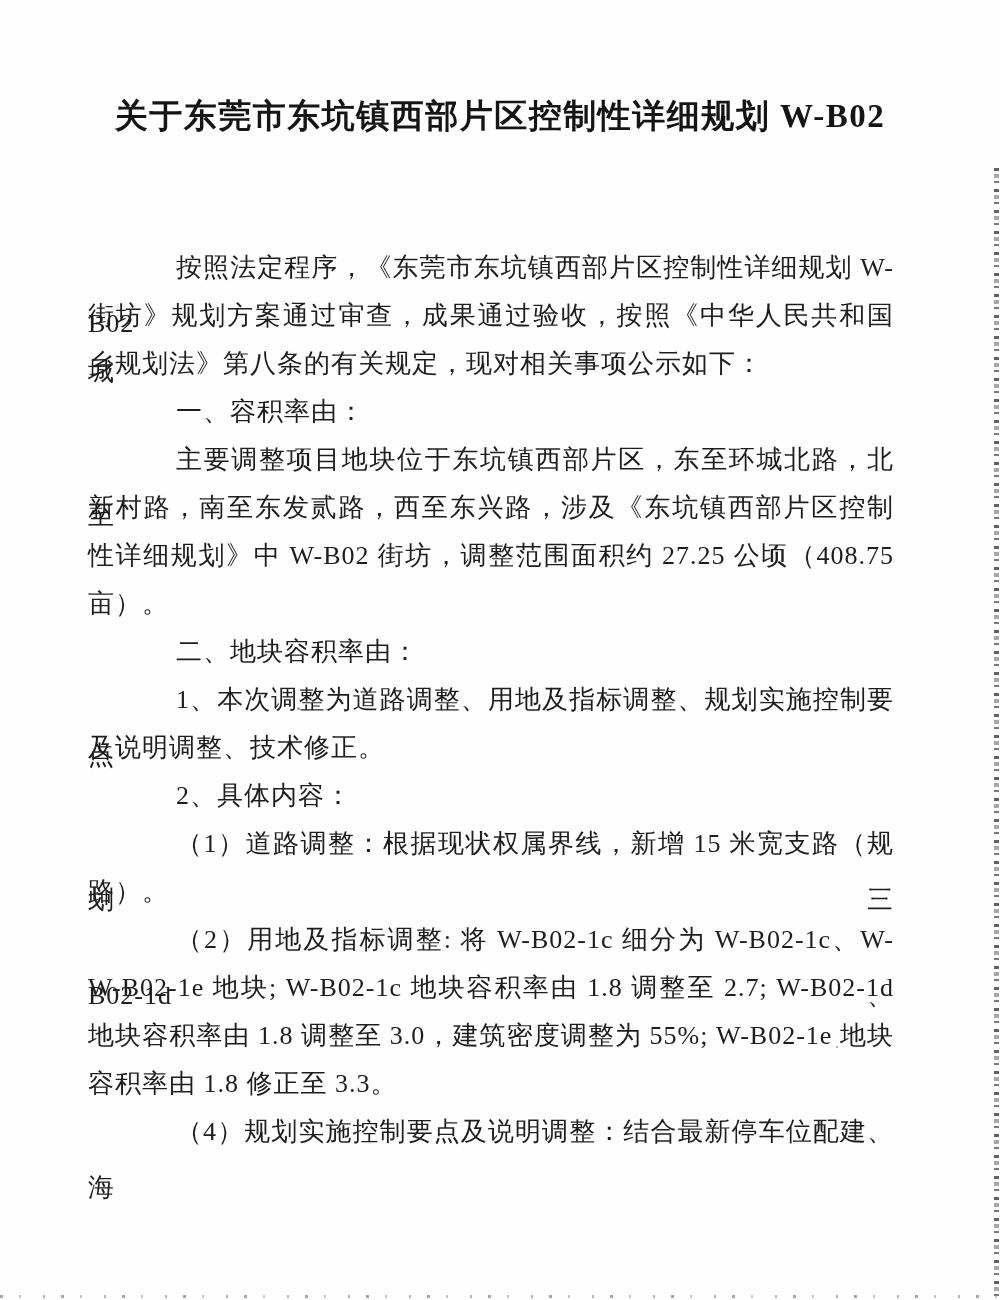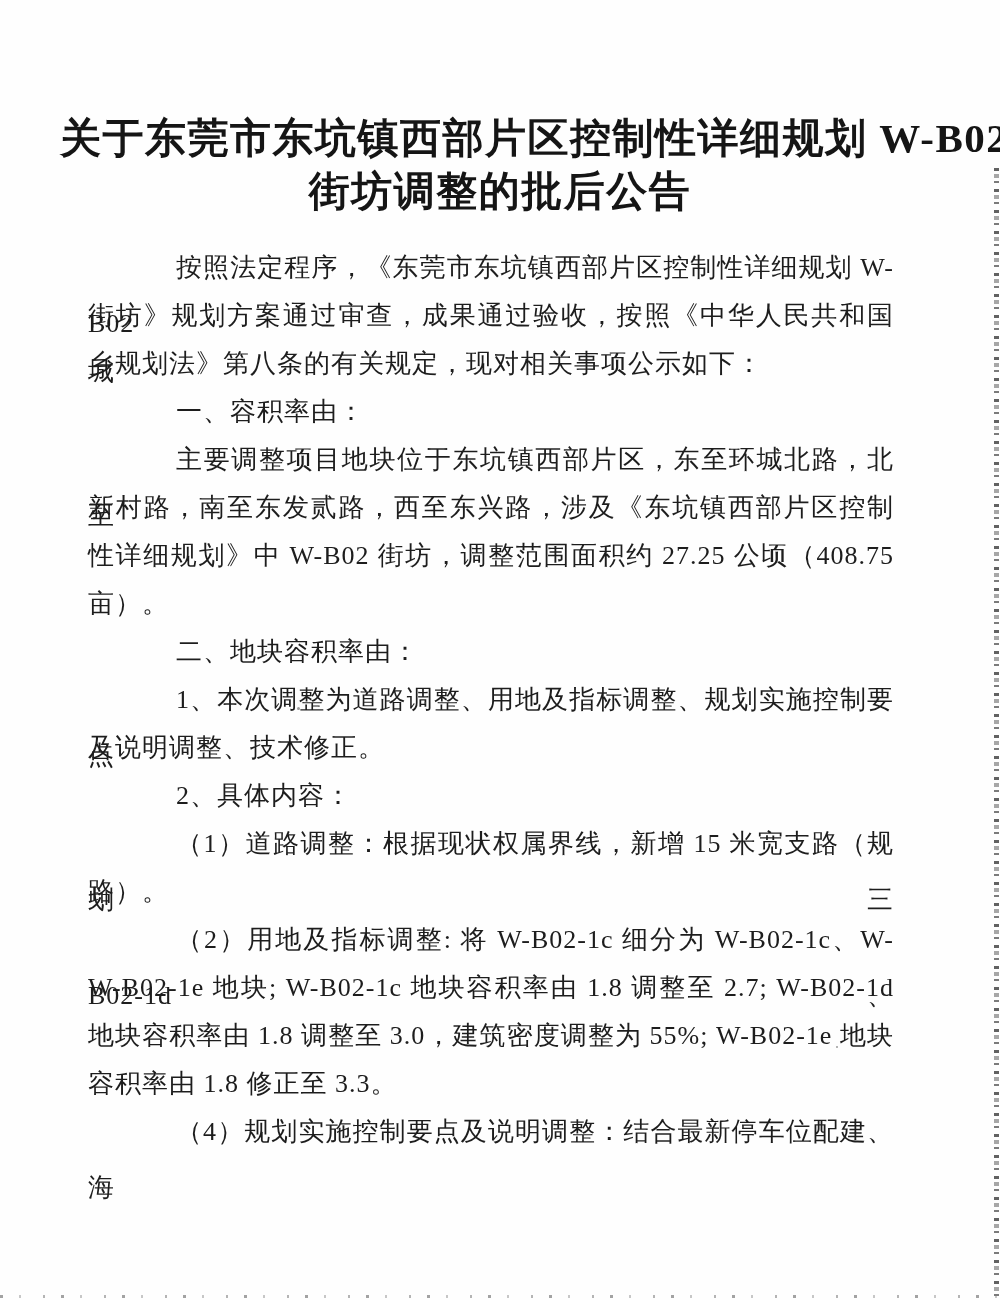--- a/index.html
+++ b/index.html
@@ -14,26 +14,26 @@
     background: #ffffff;
     font-family: "Liberation Serif", serif;
   }
   .page {
     position: absolute;
     inset: 0;
     background: #fefefe;
   }
   .doc-title {
     position: absolute;
-    top: 112px;
+    top: 90px;
     left: 60px;
     width: 880px;
     text-align: center;
     font-weight: bold;
-    font-size: 41px;
+    font-size: 33px;
     line-height: 53px;
     color: #151515;
     letter-spacing: 1.5px;
   }
   .title-line {
     white-space: nowrap;
   }
   .doc-body {
     position: absolute;
     top: 240px;
@@ -100,21 +100,20 @@
   .speck.s1 { left: 297px; top: 707px; }
   .speck.s2 { left: 424px; top: 702px; width: 2px; height: 2px; }
   .speck.s3 { left: 836px; top: 1046px; width: 2px; height: 2px; }
 </style>
 </head>
 <body>
 
 <div class="page">
   <div class="doc-title">
       <div class="title-line">关于东莞市东坑镇西部片区控制性详细规划 W-B02</div>
-      <div class="title-line">街坊调整的批后公告</div>
     </div>
   <div class="doc-body">
       <div class="body-line indent justify">按照法定程序，《东莞市东坑镇西部片区控制性详细规划 W-B02</div>
       <div class="body-line justify">街坊》规划方案通过审查，成果通过验收，按照《中华人民共和国城</div>
       <div class="body-line">乡规划法》第八条的有关规定，现对相关事项公示如下：</div>
       <div class="body-line indent">一、容积率由：</div>
       <div class="body-line indent justify">主要调整项目地块位于东坑镇西部片区，东至环城北路，北至</div>
       <div class="body-line justify">新村路，南至东发贰路，西至东兴路，涉及《东坑镇西部片区控制</div>
       <div class="body-line justify">性详细规划》中 W-B02 街坊，调整范围面积约 27.25 公顷（408.75</div>
       <div class="body-line">亩）。</div>

